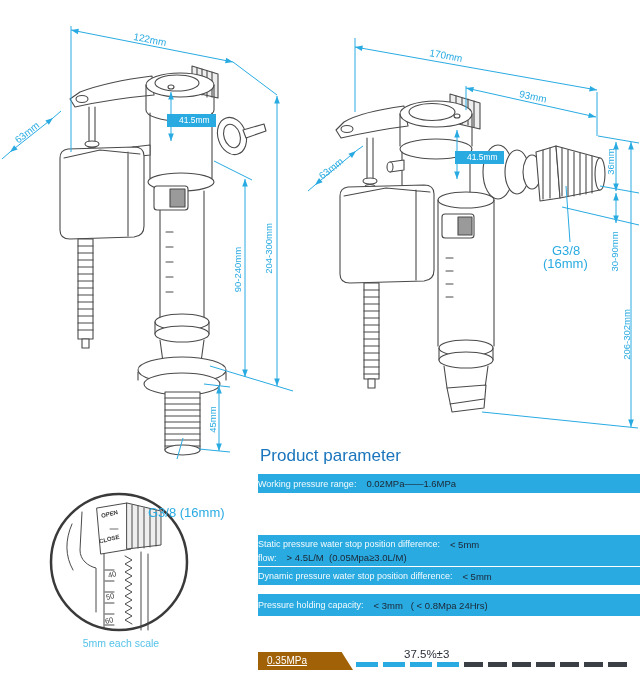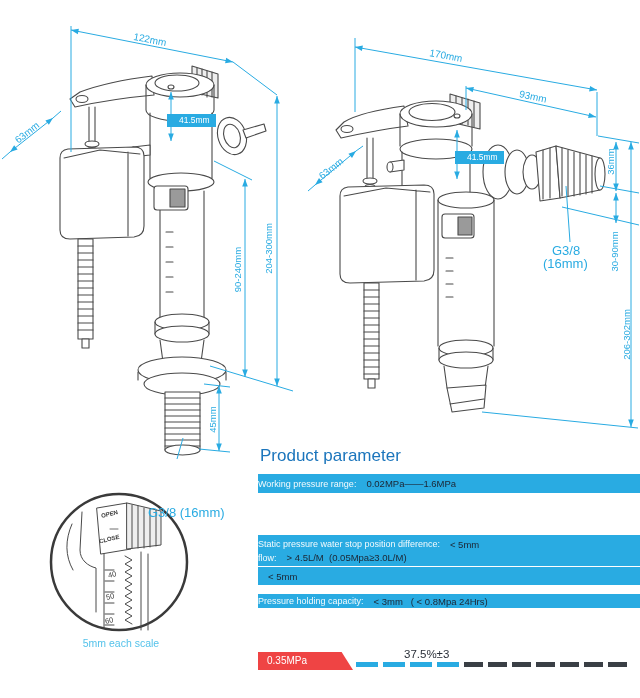--- a/index.html
+++ b/index.html
@@ -11,23 +11,23 @@
   .chip{position:absolute;background:#29ABE2;color:#ffffff;font-size:8.5px;line-height:13px;
         width:37px;height:13px;padding-left:12px;}
   .thread-lbl{position:absolute;color:#29ABE2;font-size:13px;white-space:nowrap;}
   .detail-txt{position:absolute;color:#3a3a3a;white-space:nowrap;}
   .caption{position:absolute;color:#54c2ea;font-size:10.5px;text-align:center;width:110px;}
   .pp-title{position:absolute;left:260px;top:446px;color:#1B75BC;font-size:17px;font-weight:500;}
   .param-row{position:absolute;left:258px;width:382px;background:#29ABE2;display:flex;align-items:center;
              box-sizing:border-box;}
   .pl{color:#f2fafd;font-size:9px;}
   .pv{color:#1c2533;font-size:9.5px;margin-left:10px;white-space:pre;}
-  .trap{position:absolute;left:258px;top:652px;width:95px;height:18px;background:#ef4444;
+  .trap{position:absolute;left:258px;top:652px;width:95px;height:18px;background:#a16207;
         clip-path:polygon(0 0, 88% 0, 100% 100%, 0 100%);color:#fff;font-size:10px;line-height:18px;
-        padding-left:9px;box-sizing:border-box;}
+        padding-left:9px;box-sizing:border-box;text-decoration:underline;}
   .dashrow{position:absolute;left:356px;top:662px;display:flex;align-items:center;}
   .dash{height:4.5px;margin-right:5px;}
   .dash.blue{width:22px;background:#29ABE2;}
   .dash.dark{width:19px;background:#3a3f45;}
   .ratio{position:absolute;left:404px;top:648px;color:#2a2f38;font-size:11.5px;}
 </style>
 </head>
 <body>
 
 <div id="canvas">
@@ -254,23 +254,24 @@
   </div>
   <div class="param-row" style="top:505px;height:17px;margin-top:44px;">
     <span class="pl">flow:</span>
     <span class="pv">&gt; 4.5L/M  (0.05Mpa≥3.0L/M)</span>
   </div>
   <div class="param-row" style="top:535px;height:18px;">
     <span class="pl">Static pressure water stop position difference:</span>
     <span class="pv">&lt; 5mm</span>
   </div>
   <div class="param-row" style="top:567px;height:18px;">
+    <span class="pl">Dynamic pressure water stop position difference:</span>
     <span class="pv">&lt; 5mm</span>
   </div>
-  <div class="param-row" style="top:594px;height:14px;">
+  <div class="param-row" style="top:594px;height:22px;">
     <span class="pl">Pressure holding capacity:</span>
     <span class="pv">&lt; 3mm   ( &lt; 0.8Mpa 24Hrs)</span>
   </div>
 
   <div class="trap">0.35MPa</div>
   <div class="ratio">37.5%±3</div>
   <div class="dashrow">
     <div class="dash blue"></div>
     <div class="dash blue"></div>
     <div class="dash blue"></div>

